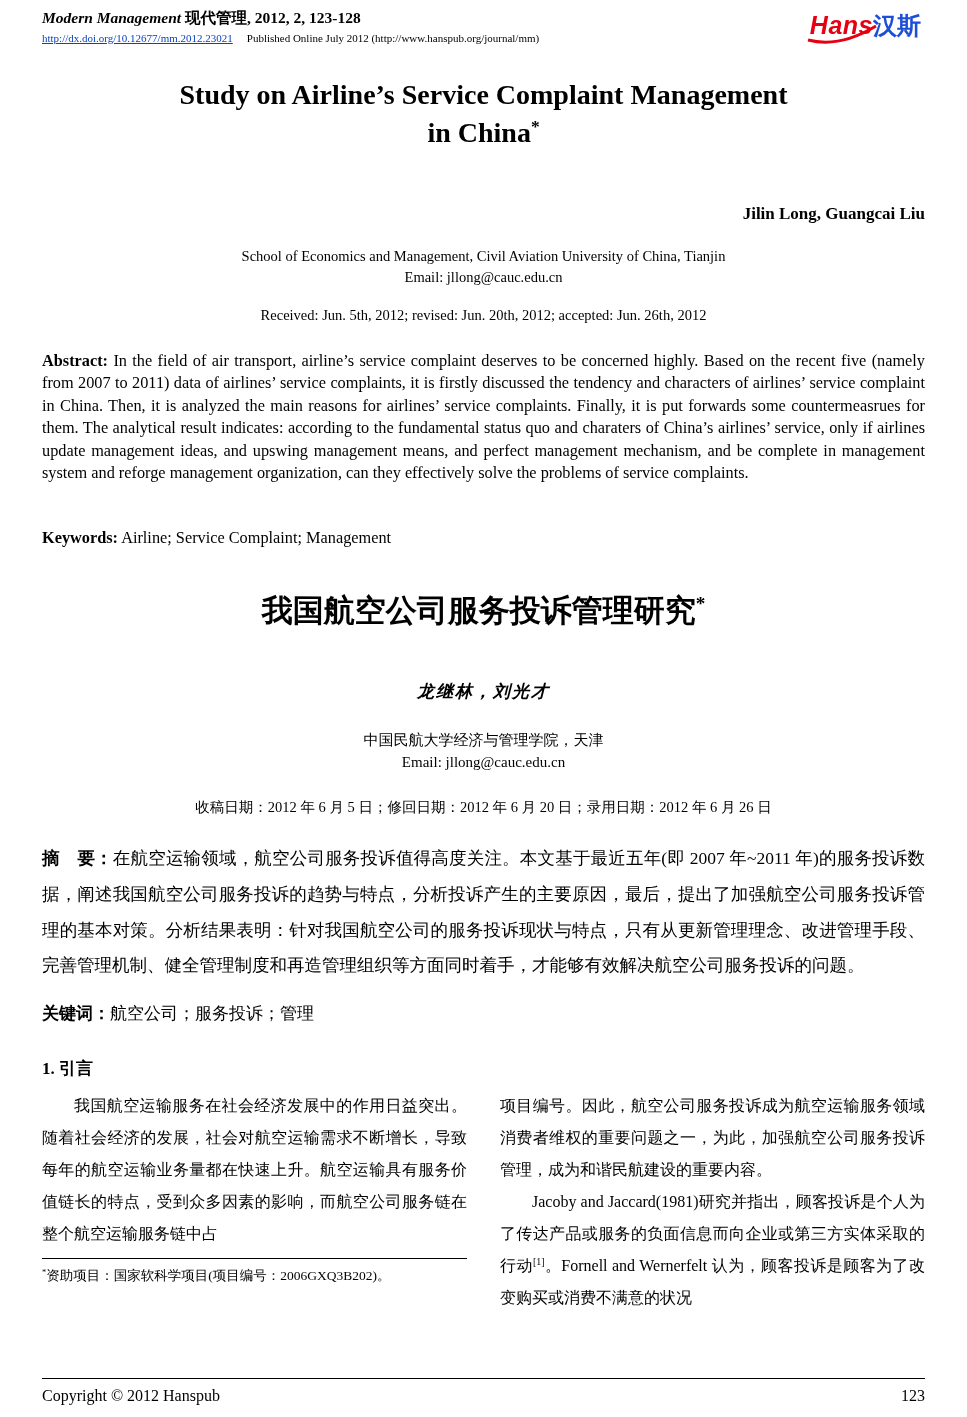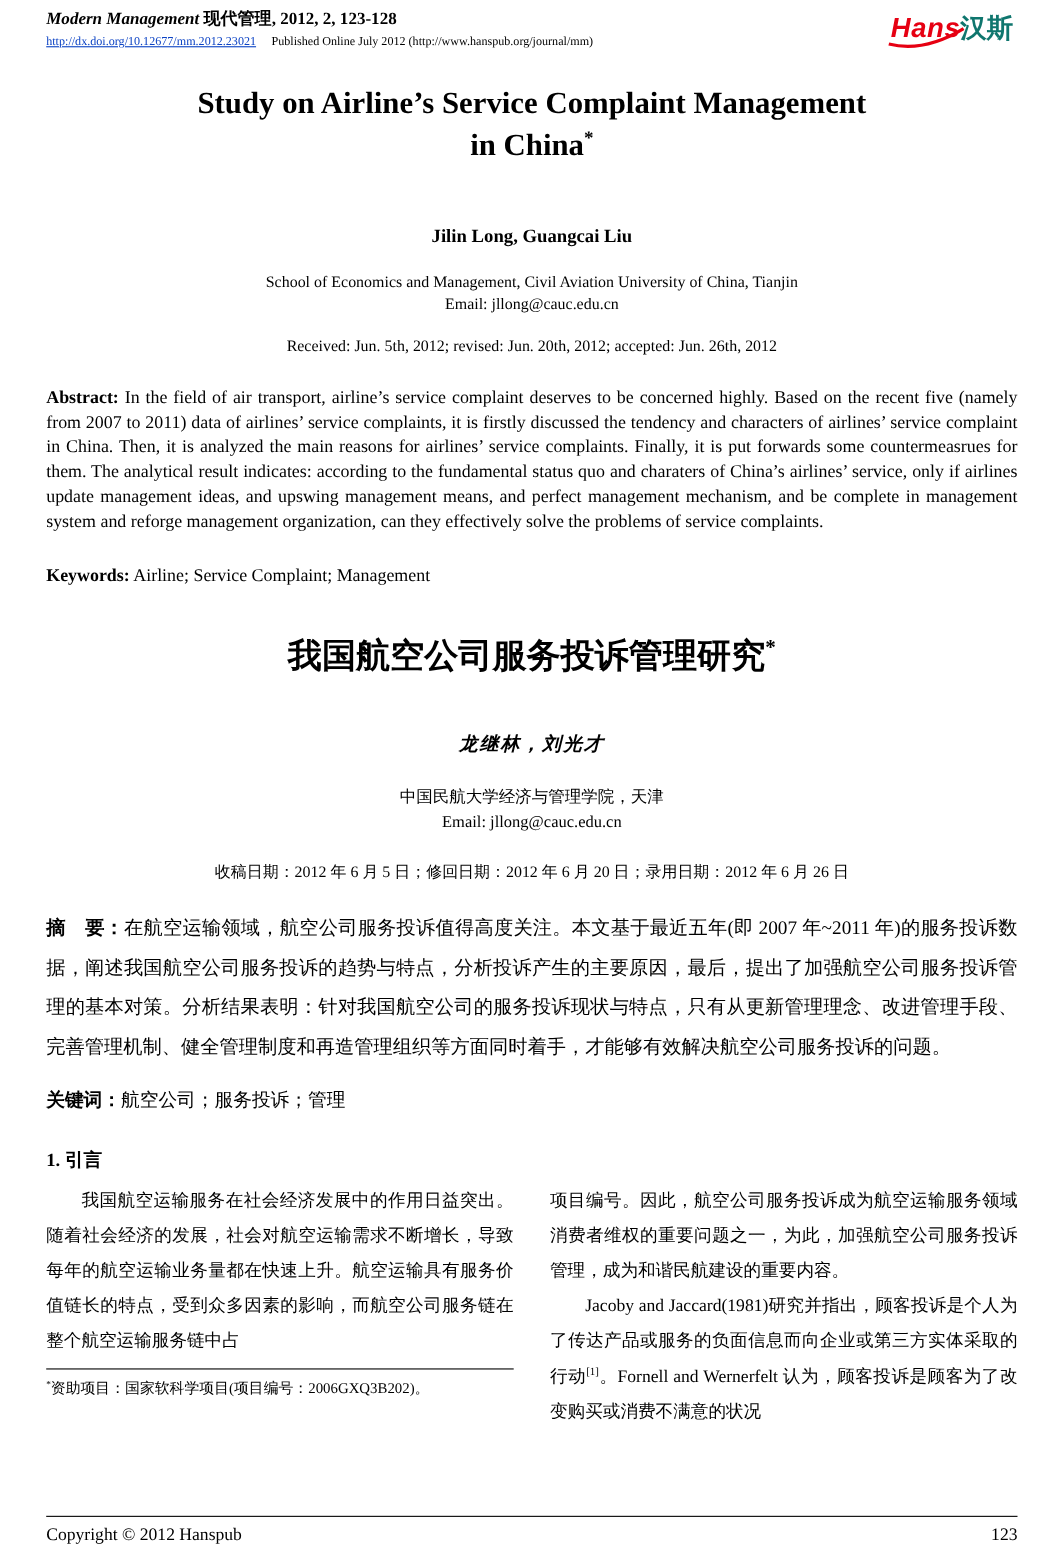--- a/index.html
+++ b/index.html
@@ -15,30 +15,30 @@
   }
   
   .header { display: flex; justify-content: space-between; align-items: flex-start; }
   .journal-line { font-size: 15.5px; font-weight: bold; line-height: 1.3; }
   .journal-en { font-style: italic; }
   .doi-line { font-size: 11px; margin-top: 4px; }
   a.doi { color: #0b42c4; text-decoration: underline; cursor: pointer; }
   .published { color: #000; margin-left: 14px; }
   .logo { position: relative; white-space: nowrap; padding: 2px 4px 0 0; font-family: "Liberation Sans", sans-serif; }
   .logo-hans { color: #e60012; font-weight: bold; font-style: italic; font-size: 25px; letter-spacing: 0.5px; position: relative; z-index: 1; }
-  .logo-cn { color: #0f766e; font-weight: bold; font-size: 24px; position: relative; z-index: 1; text-align: center; }
+  .logo-cn { color: #1d4ed8; font-weight: bold; font-size: 24px; position: relative; z-index: 1; text-align: center; }
   .logo-swoosh { position: absolute; left: -4px; top: 16px; z-index: 0; }
   
   .en-title { margin-top: 32px; text-align: center; font-size: 28px; font-weight: bold; line-height: 1.36; }
   sup { font-size: 0.62em; }
-  .authors { margin-top: 52px; text-align: center; font-size: 17px; font-weight: bold; }
+  .authors { margin-top: 52px; text-align: right; font-size: 17px; font-weight: bold; }
   .affil { margin-top: 22px; text-align: center; font-size: 14.5px; line-height: 1.4; }
   .received { margin-top: 20px; text-align: center; font-size: 14.5px; }
   .abstract { margin-top: 26px; font-size: 16.3px; line-height: 1.38; text-align: justify; }
-  .keywords { margin-top: 28px; font-size: 16.3px; }
+  .keywords { margin-top: 43px; font-size: 16.3px; }
   .lbl { font-weight: bold; }
   
   .cn-title { margin-top: 42px; text-align: center; font-size: 31px; font-weight: bold; }
   .cn-authors { margin-top: 48px; text-align: center; font-size: 17px; font-weight: bold; font-style: italic; letter-spacing: 2px; }
   .cn-affil { margin-top: 26px; text-align: center; font-size: 15px; line-height: 1.5; }
   .cn-received { margin-top: 24px; text-align: center; font-size: 14.5px; }
   .cn-abstract { margin-top: 24px; font-size: 17.5px; line-height: 2.05; text-align: justify; }
   .cn-keywords { margin-top: 18px; font-size: 17px; }
   
   .section-title { margin-top: 32px; font-size: 17px; font-weight: bold; }

